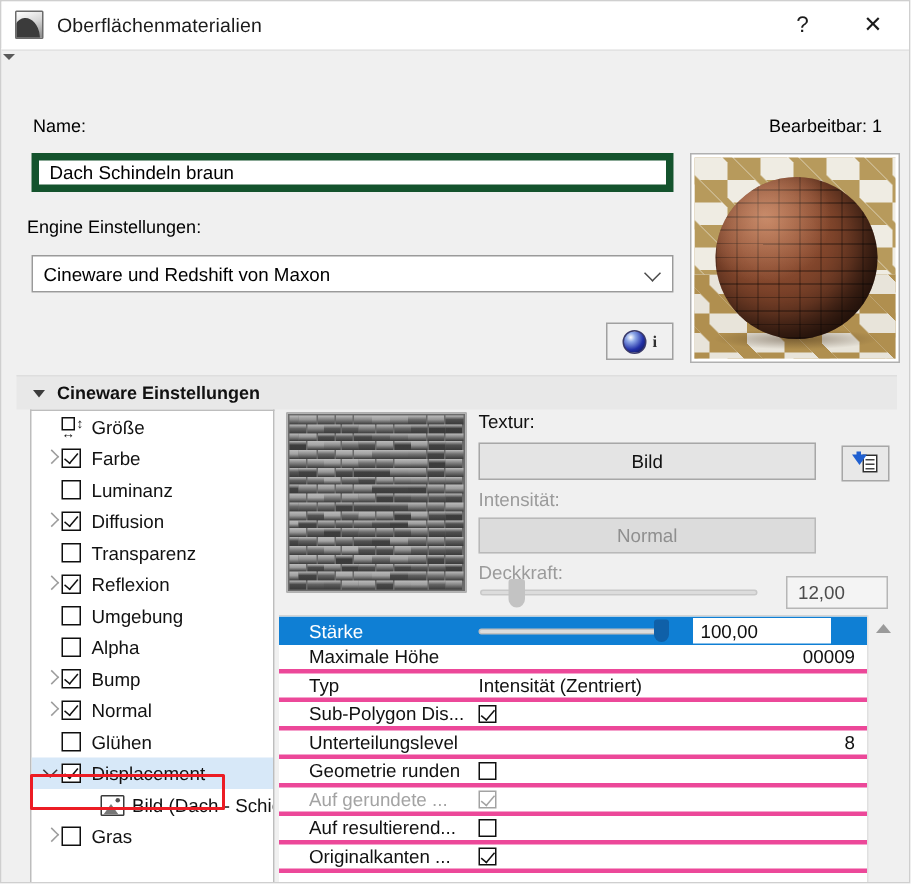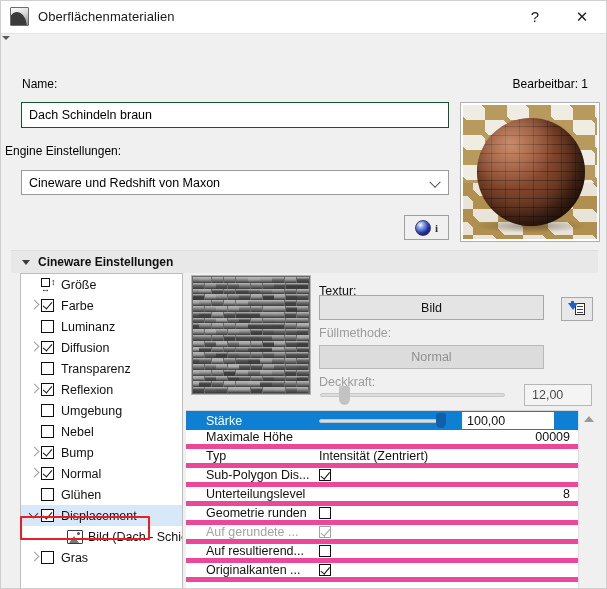--- a/index.html
+++ b/index.html
@@ -63,25 +63,25 @@
     width: 0; height: 0;
     border-left: 4px solid transparent; border-right: 4px solid transparent;
     border-top: 4px solid #5a5a5a;
   }
   .lbl { font-size: 12px; color: #000; }
   .name-label { position: absolute; left: 21px; top: 43px; }
   .editable-label { position: absolute; right: 18px; top: 43px; }
   .name-input {
     position: absolute; left: 20px; top: 68px; width: 428px; height: 26px;
     box-sizing: border-box;
-    background: #fff; border: 1px solid #14532d;
+    background: #fff; border: 5px solid #14532d;
     font-family: "Liberation Sans", sans-serif; font-size: 12.5px; color: #000;
     padding: 0 7px; outline: none;
   }
-  .engine-label { position: absolute; left: 4px; top: 110px; }
+  .engine-label { position: absolute; left: 17px; top: 110px; }
   .engine-select {
     position: absolute; left: 20px; top: 136px; width: 428px; height: 25px;
     box-sizing: border-box;
     background: #fff; border: 1px solid #9a9a9a;
     display: flex; align-items: center;
   }
   .engine-select .val { padding-left: 7px; font-size: 12.5px; }
   .engine-select .chev {
     position: absolute; right: 9px; top: 50%; transform: translateY(-60%) rotate(45deg);
     width: 7px; height: 7px; border-right: 1.4px solid #4a4a4a; border-bottom: 1.4px solid #4a4a4a;
@@ -275,21 +275,21 @@
     display: flex; align-items: center; padding-left: 7px;
     font-size: 12.5px; color: #4d4d4d;
   }
   
   .grid {
     position: absolute; left: 0; top: 137px; right: 20px; bottom: 0;
     background: #fff; border-top: 1px solid #d4d4d4;
     overflow: hidden;
   }
   .grow {
-    height: 19px; position: relative; border-bottom: 5px solid #ec4899;
+    height: 19px; position: relative; border-bottom: 3px solid #ec4899;
     box-sizing: border-box;
   }
   .grow.sel { background: #0f7fd4; border-bottom: none; }
   .grow .gname {
     position: absolute; left: 20px; top: 50%; transform: translateY(-50%);
     font-size: 12.5px; color: #111; white-space: nowrap;
   }
   .grow.sel .gname { color: #ffffff; }
   .grow .gval-right {
     position: absolute; right: 8px; top: 50%; transform: translateY(-50%);
@@ -417,21 +417,21 @@
           <span class="tree-label">Reflexion</span>
         </div>
         <div class="tree-row">
           <span class="twisty"></span>
           <span class="cb"></span>
           <span class="tree-label">Umgebung</span>
         </div>
         <div class="tree-row">
           <span class="twisty"></span>
           <span class="cb"></span>
-          <span class="tree-label">Nebel</span>
+          <span class="tree-label">Alpha</span>
         </div>
         <div class="tree-row">
           <span class="twisty closed"></span>
           <span class="cb checked"></span>
           <span class="tree-label">Bump</span>
         </div>
         <div class="tree-row">
           <span class="twisty closed"></span>
           <span class="cb checked"></span>
           <span class="tree-label">Normal</span>
@@ -699,29 +699,29 @@
               <span class="brick" style="background: linear-gradient(rgba(255, 255, 255, 0.55) 0%, rgb(157, 157, 157) 45%, rgba(0, 0, 0, 0.45) 100%);"></span>
               <span class="brick" style="background: linear-gradient(rgba(255, 255, 255, 0.55) 0%, rgb(71, 71, 71) 45%, rgba(0, 0, 0, 0.45) 100%);"></span>
               <span class="brick" style="background: linear-gradient(rgba(255, 255, 255, 0.55) 0%, rgb(155, 155, 155) 45%, rgba(0, 0, 0, 0.45) 100%);"></span>
               <span class="brick" style="background: linear-gradient(rgba(255, 255, 255, 0.55) 0%, rgb(159, 159, 159) 45%, rgba(0, 0, 0, 0.45) 100%);"></span>
               <span class="brick" style="background: linear-gradient(rgba(255, 255, 255, 0.55) 0%, rgb(98, 98, 98) 45%, rgba(0, 0, 0, 0.45) 100%);"></span>
               <span class="brick" style="background: linear-gradient(rgba(255, 255, 255, 0.55) 0%, rgb(134, 134, 134) 45%, rgba(0, 0, 0, 0.45) 100%);"></span>
             </div>
           </div>
       </div>
 
-      <div class="fld-label" style="left:133px; top:11px;">Textur:</div>
+      <div class="fld-label" style="left:133px; top:1px;">Textur:</div>
       <div class="btn-flat" style="left:133px; top:22px; width:225px; height:25px;">Bild</div>
       <div class="icon-btn">
         <span class="doc"></span>
         <span class="arrow"></span>
         <span class="arrow-stem"></span>
       </div>
 
-      <div class="fld-label dim" style="left:133px; top:53px;">Füllmethode:</div>
+      <div class="fld-label dim" style="left:133px; top:53px;">Intensität:</div>
       <div class="btn-flat dim" style="left:133px; top:72px; width:225px; height:24px;">Normal</div>
 
       <div class="fld-label dim" style="left:133px; top:102px;">Deckkraft:</div>
       <div class="slider-track" style="left:134px; top:120px; width:185px;"></div>
       <div class="slider-thumb" style="left:153px; top:113px;"></div>
       <div class="num-box" style="left:338px; top:111px; width:68px; height:22px;">12,00</div>
 
       <div class="grid" id="prop-grid">
           <div class="grow sel">
             <span class="gname">Stärke</span>

